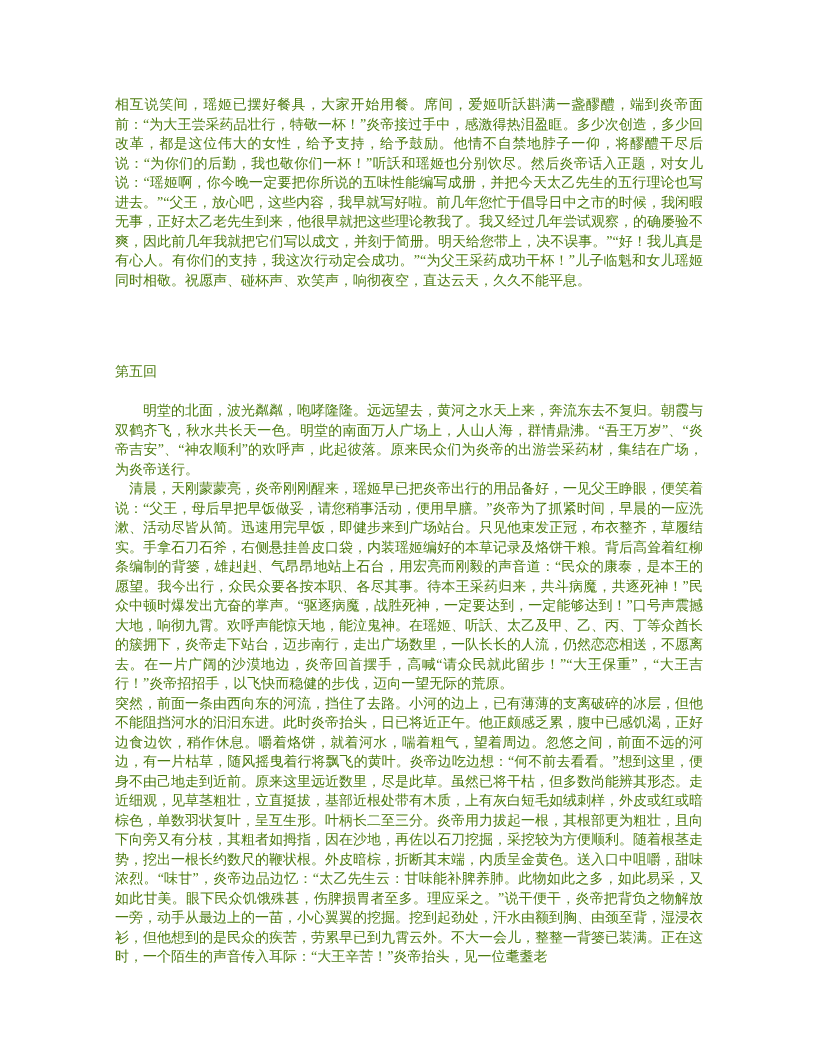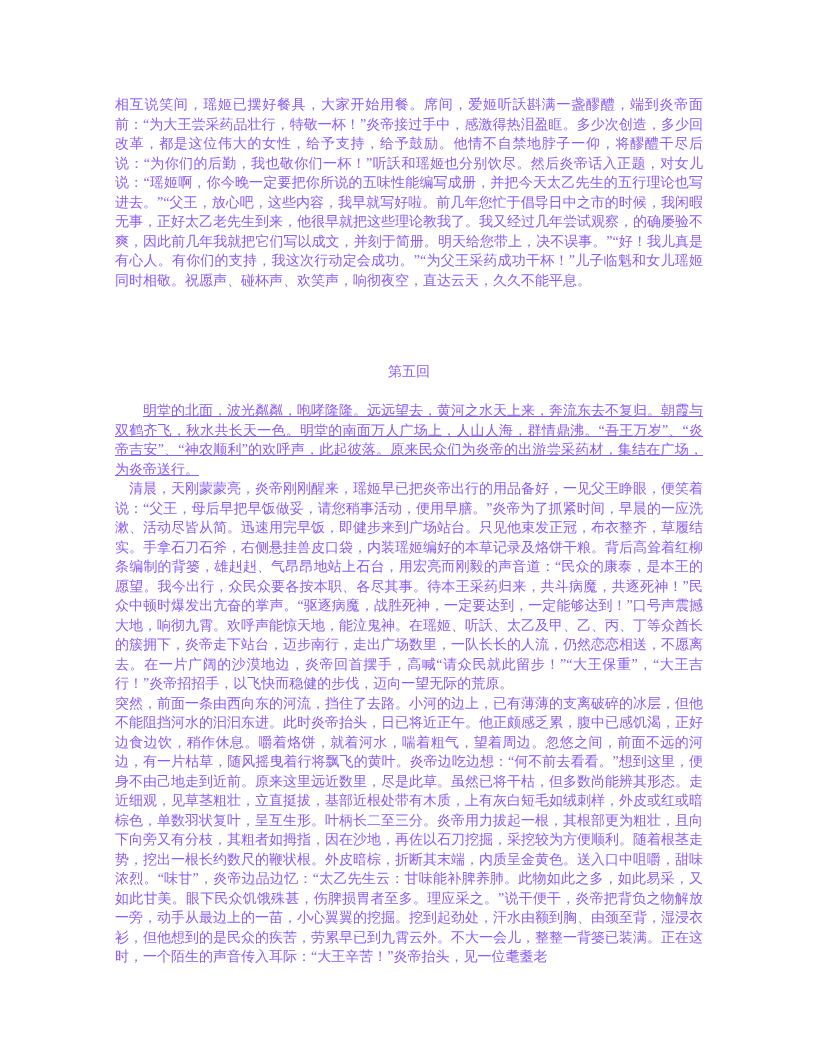--- a/index.html
+++ b/index.html
@@ -12,38 +12,38 @@
     width: 816px;
     height: 1056px;
     margin: 0 auto;
     background: #ffffff;
     box-sizing: border-box;
     padding: 95px 113px 30px 115px;
     overflow: hidden;
     font-family: "Liberation Serif", "DejaVu Serif", serif;
     font-size: 14px;
     line-height: 19.5px;
-    color: #8b5cf6;
+    color: #4d7c0f;
   }
   .para {
     margin: 0;
     text-align: justify;
     word-break: break-all;
   }
   .chapter {
     margin-top: 72px;
   }
   .chapter p {
     margin: 0;
-    text-align: center;
+    text-align: left;
   }
   .body-block {
     margin-top: 19.5px;
   }
-  .indent-2 { text-indent: 2em; text-decoration: underline; }
+  .indent-2 { text-indent: 2em; }
   .indent-1 { text-indent: 1em; }
 </style>
 </head>
 <body>
 
 <div class="page">
 
   <p class="para">相互说笑间，瑶姬已摆好餐具，大家开始用餐。席间，爱姬听訞斟满一盏醪醴，端到炎帝面前：“为大王尝采药品壮行，特敬一杯！”炎帝接过手中，感激得热泪盈眶。多少次创造，多少回改革，都是这位伟大的女性，给予支持，给予鼓励。他情不自禁地脖子一仰，将醪醴干尽后说：“为你们的后勤，我也敬你们一杯！”听訞和瑶姬也分别饮尽。然后炎帝话入正题，对女儿说：“瑶姬啊，你今晚一定要把你所说的五味性能编写成册，并把今天太乙先生的五行理论也写进去。”“父王，放心吧，这些内容，我早就写好啦。前几年您忙于倡导日中之市的时候，我闲暇无事，正好太乙老先生到来，他很早就把这些理论教我了。我又经过几年尝试观察，的确屡验不爽，因此前几年我就把它们写以成文，并刻于简册。明天给您带上，决不误事。”“好！我儿真是有心人。有你们的支持，我这次行动定会成功。”“为父王采药成功干杯！”儿子临魁和女儿瑶姬同时相敬。祝愿声、碰杯声、欢笑声，响彻夜空，直达云天，久久不能平息。</p>
 
   <div class="chapter">

